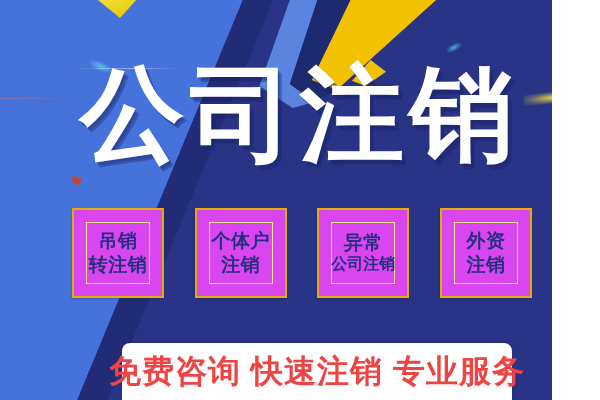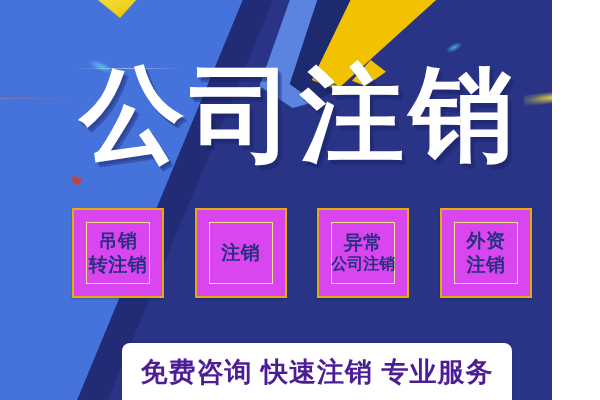--- a/index.html
+++ b/index.html
@@ -190,23 +190,23 @@
     left: 122px; top: 343px;
     width: 390px; height: 58px;
     background: #ffffff;
     border-radius: 8px 8px 0 0;
     display: flex;
     align-items: center;
     justify-content: center;
     box-shadow: 0 -1px 3px rgba(10,16,60,0.18);
   }
   .footer-text {
-    color: #4c1d95;
+    color: #ef4444;
     font-weight: 700;
-    font-size: 27px;
+    font-size: 32px;
     letter-spacing: 1px;
     white-space: nowrap;
   }
 </style>
 </head>
 <body>
 
 <div id="poster">
 
   <div class="bg-base"></div>
@@ -233,20 +233,21 @@
 
     <div class="badge">
       <div class="badge-inner">
         <span class="badge-line">吊销</span>
         <span class="badge-line">转注销</span>
       </div>
     </div>
 
     <div class="badge">
       <div class="badge-inner">
+        <span class="badge-line">个体户</span>
         <span class="badge-line">注销</span>
       </div>
     </div>
 
     <div class="badge">
       <div class="badge-inner">
         <span class="badge-line">异常</span>
         <span class="badge-line small">公司注销</span>
       </div>
     </div>

